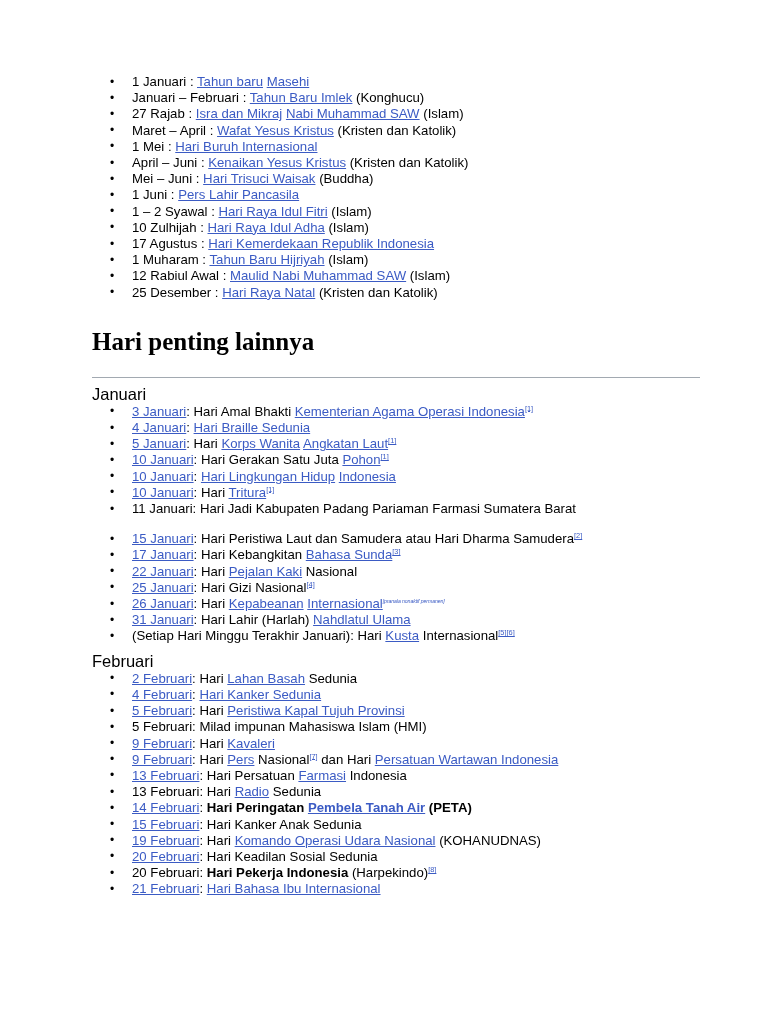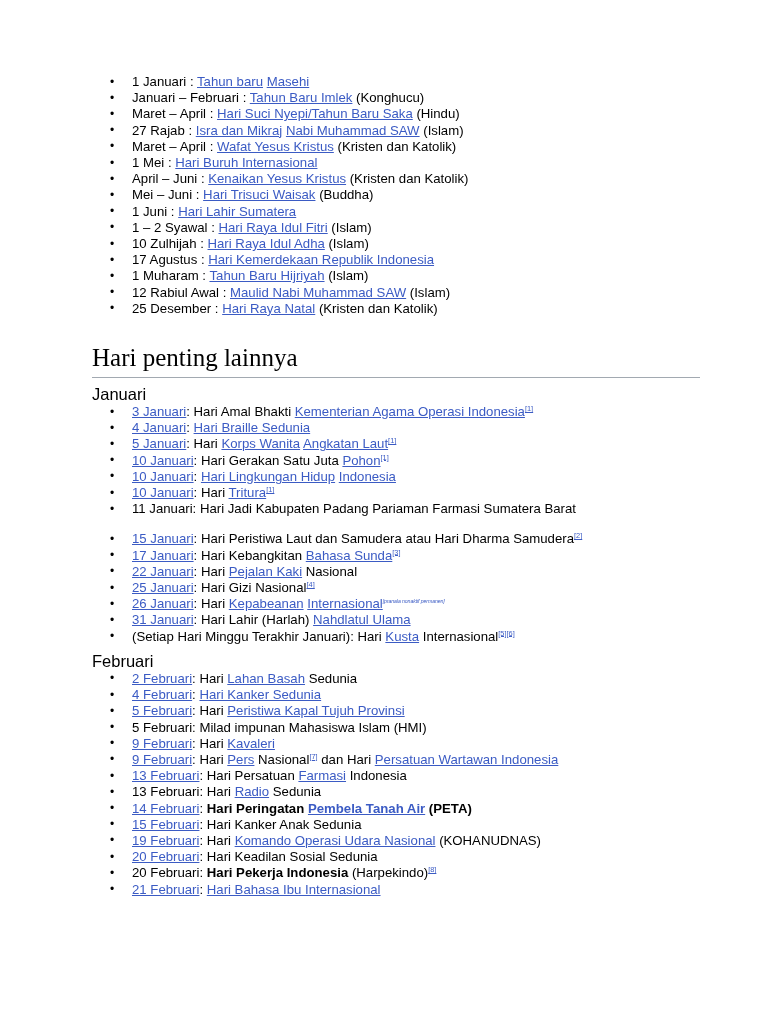--- a/index.html
+++ b/index.html
@@ -69,25 +69,25 @@
     vertical-align: super;
     color: #3b5bc4;
     font-style: italic;
     letter-spacing: -0.1px;
   }
 
   
   h1.doc-heading {
     font-family: "Liberation Serif", serif;
     font-size: 25px;
-    font-weight: normal;
+    font-weight: bold;
     line-height: 30px;
     color: #000;
     margin: 26px 0 0 0;
-    padding: 0 0 4px 0;
+    padding: 0 0 20px 0;
     border-bottom: 1px solid #a2a9b1;
   }
   h2.month-heading {
     font-family: "Liberation Sans", sans-serif;
     font-size: 16.5px;
     font-weight: normal;
     line-height: 20px;
     color: #000;
     margin: 6px 0 0 0;
     padding: 0;
@@ -96,27 +96,26 @@
   .febru-list { margin-top: 17px; }
 </style>
 </head>
 <body>
 
 <div class="page">
 
   <ul class="holiday-list" id="national-list">
       <li><span class="seg">1 Januari : </span><span class="seg lnk">Tahun baru</span><span class="seg"> </span><span class="seg lnk">Masehi</span></li>
       <li><span class="seg">Januari – Februari : </span><span class="seg lnk">Tahun Baru Imlek</span><span class="seg"> (Konghucu)</span></li>
-      <li><span class="seg">Maret – April : </span><span class="seg lnk">Hari Suci Nyepi/Tahun Baru Saka</span><span class="seg"> (Hindu)</span></li>
       <li><span class="seg">27 Rajab : </span><span class="seg lnk">Isra dan Mikraj</span><span class="seg"> </span><span class="seg lnk">Nabi Muhammad SAW</span><span class="seg"> (Islam)</span></li>
       <li><span class="seg">Maret – April : </span><span class="seg lnk">Wafat Yesus Kristus</span><span class="seg"> (Kristen dan Katolik)</span></li>
       <li><span class="seg">1 Mei : </span><span class="seg lnk">Hari Buruh Internasional</span></li>
       <li><span class="seg">April – Juni : </span><span class="seg lnk">Kenaikan Yesus Kristus</span><span class="seg"> (Kristen dan Katolik)</span></li>
       <li><span class="seg">Mei – Juni : </span><span class="seg lnk">Hari Trisuci Waisak</span><span class="seg"> (Buddha)</span></li>
-      <li><span class="seg">1 Juni : </span><span class="seg lnk">Hari Lahir Sumatera</span></li>
+      <li><span class="seg">1 Juni : </span><span class="seg lnk">Pers Lahir Pancasila</span></li>
       <li><span class="seg">1 – 2 Syawal : </span><span class="seg lnk">Hari Raya Idul Fitri</span><span class="seg"> (Islam)</span></li>
       <li><span class="seg">10 Zulhijah : </span><span class="seg lnk">Hari Raya Idul Adha</span><span class="seg"> (Islam)</span></li>
       <li><span class="seg">17 Agustus : </span><span class="seg lnk">Hari Kemerdekaan Republik Indonesia</span></li>
       <li><span class="seg">1 Muharam : </span><span class="seg lnk">Tahun Baru Hijriyah</span><span class="seg"> (Islam)</span></li>
       <li><span class="seg">12 Rabiul Awal : </span><span class="seg lnk">Maulid Nabi Muhammad SAW</span><span class="seg"> (Islam)</span></li>
       <li><span class="seg">25 Desember : </span><span class="seg lnk">Hari Raya Natal</span><span class="seg"> (Kristen dan Katolik)</span></li>
     </ul>
 
   <h1 class="doc-heading">Hari penting lainnya</h1>
 

